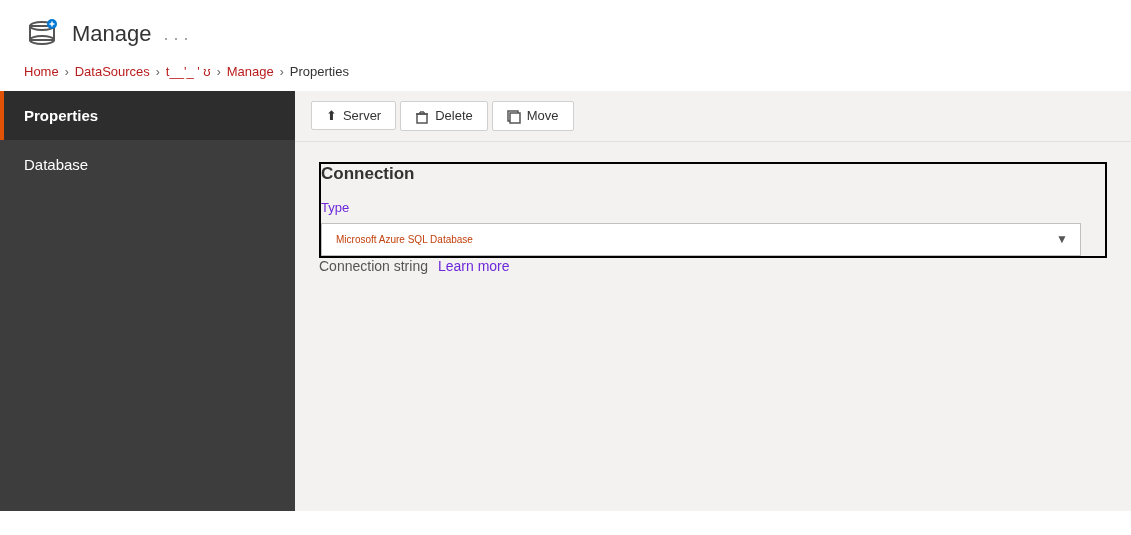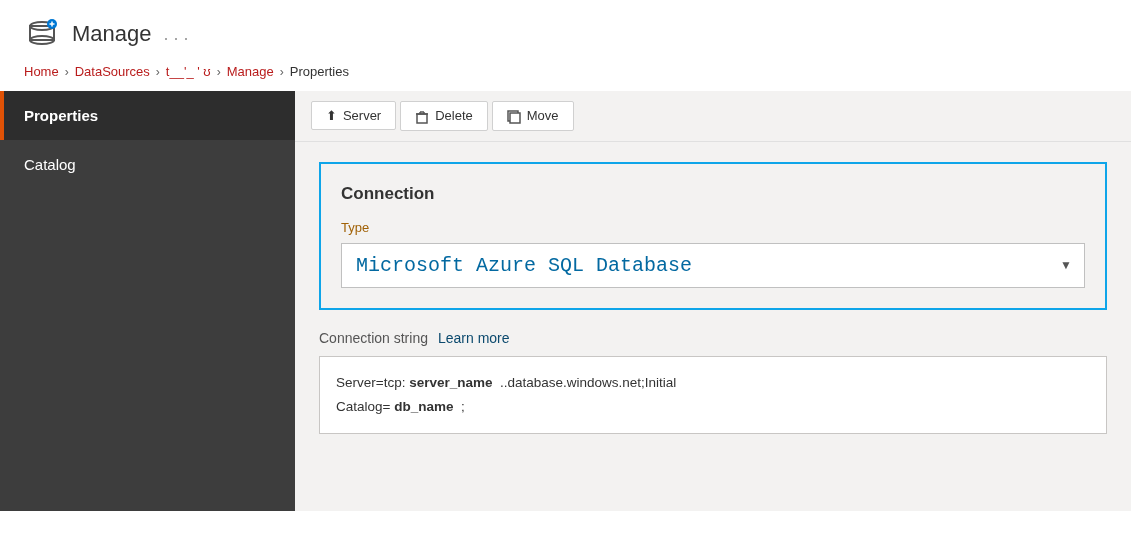--- a/index.html
+++ b/index.html
@@ -112,59 +112,56 @@
       border-radius: 2px;
     }
 
     
     .content-body {
       padding: 20px 24px;
     }
 
     
     .connection-box {
-      border: 2px solid #0ea5e9;
+      border: 2px solid #000000;
       background: #f3f2f1;
-      padding: 20px;
-      margin-bottom: 20px;
       max-width: 820px;
     }
 
     .connection-title {
       font-size: 17px;
       font-weight: 700;
       color: #333;
       margin-bottom: 16px;
     }
 
     .field-label {
       font-size: 13px;
-      color: #a16207;
+      color: #6d28d9;
       margin-bottom: 8px;
     }
 
     .select-wrapper {
       position: relative;
       background: #fff;
       border: 1px solid #c0c0c0;
       max-width: 760px;
     }
 
     .select-wrapper select {
       width: 100%;
       padding: 10px 36px 10px 14px;
-      font-size: 20px;
-      color: #0369a1;
+      font-size: 10px;
+      color: #c2410c;
       border: none;
       background: transparent;
       appearance: none;
       -webkit-appearance: none;
       cursor: pointer;
       outline: none;
-      font-family: Liberation Mono, monospace;
     }
 
     .select-arrow {
       position: absolute;
       right: 12px;
       top: 50%;
       transform: translateY(-50%);
       pointer-events: none;
       color: #555;
       font-size: 12px;
@@ -178,21 +175,21 @@
     .conn-string-header {
       display: flex;
       align-items: center;
       gap: 10px;
       margin-bottom: 10px;
       font-size: 14px;
       color: #555;
     }
 
     .conn-string-header a {
-      color: #0c4a6e;
+      color: #6d28d9;
       text-decoration: none;
       font-size: 14px;
     }
 
     .conn-string-box {
       background: #fff;
       border: 1px solid #c8c6c4;
       padding: 14px 16px;
       font-size: 13.5px;
       line-height: 1.8;
@@ -236,21 +233,21 @@
   <span class="separator">›</span>
   <a>Manage</a>
   <span class="separator">›</span>
   <span class="current">Properties</span>
 </div>
 
 <div class="main-layout">
 
   <div class="sidebar">
     <div class="sidebar-item active">Properties</div>
-    <div class="sidebar-item">Catalog</div>
+    <div class="sidebar-item">Database</div>
   </div>
 
   <div class="content">
 
     <div class="toolbar">
       <button class="toolbar-btn">
         <span>⬆</span>
         <span>Server</span>
       </button>
       <button class="toolbar-btn">
@@ -290,25 +287,17 @@
           </select>
           <span class="select-arrow">▼</span>
         </div>
       </div>
 
       <div class="conn-string-section">
         <div class="conn-string-header">
           <span>Connection string</span>
           <a>Learn more</a>
         </div>
-        <div class="conn-string-box">
-          <span class="line">
-            <span>Server=tcp: </span><span class="bold-value">server_name</span><span>&nbsp;&nbsp;..database.windows.net;Initial</span>
-          </span>
-          <span class="line">
-            <span>Catalog= </span><span class="bold-value">db_name</span><span>&nbsp;&nbsp;;</span>
-          </span>
-        </div>
       </div>
 
     </div>
   </div>
 </div>
 
 </body></html>

